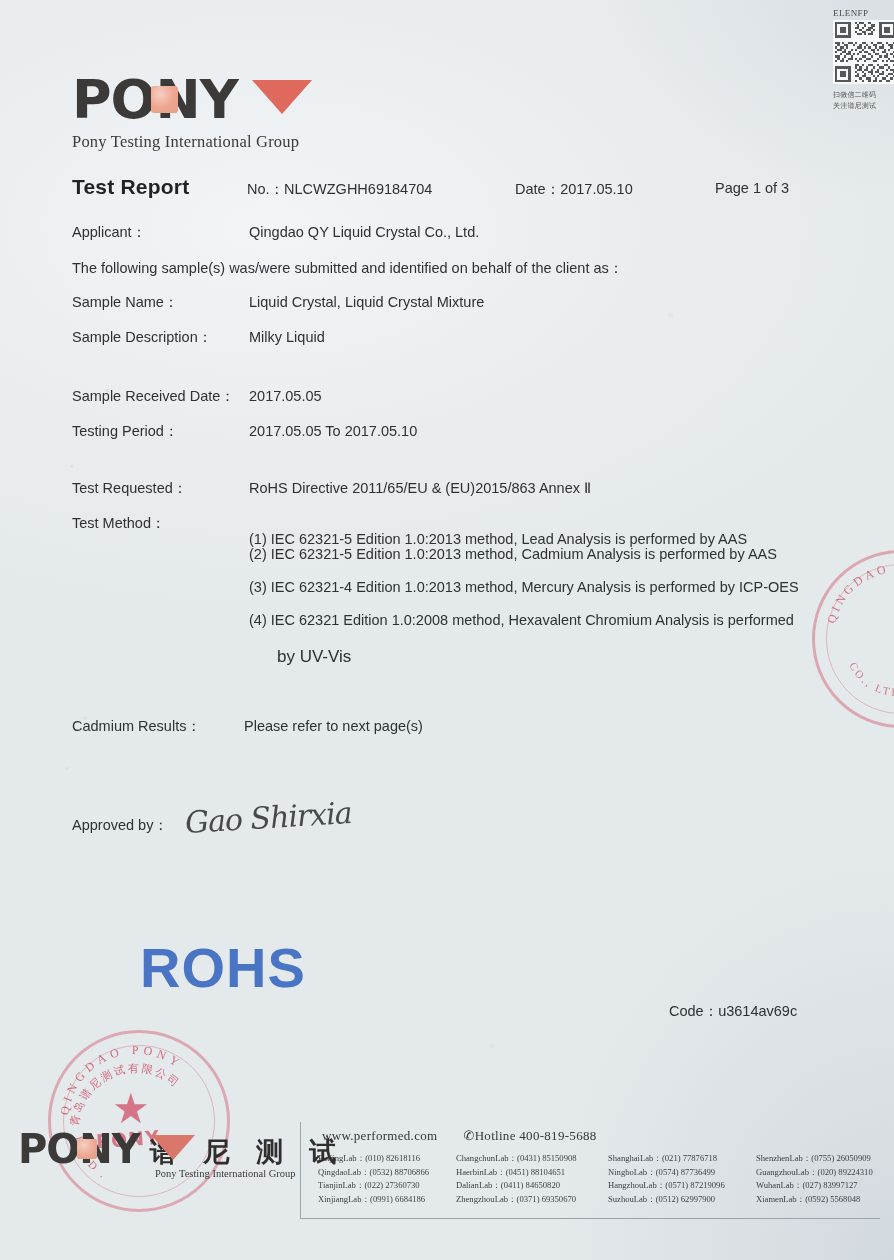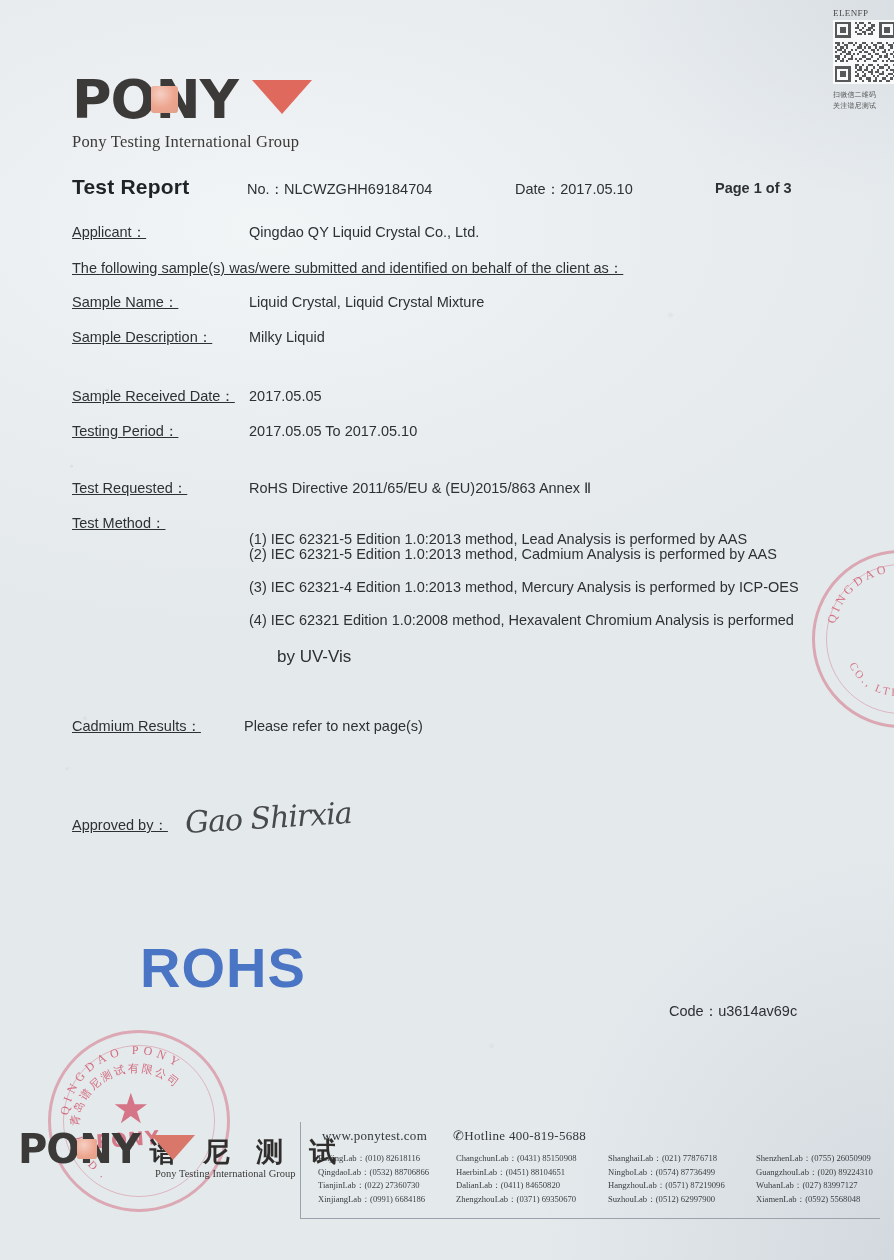--- a/index.html
+++ b/index.html
@@ -144,34 +144,33 @@
   .doc-title {
     position: absolute;
     left: 0; top: -3px;
     font-size: 21px;
     font-weight: bold;
     color: #1f2326;
     letter-spacing: .2px;
   }
   .meta-no   { position: absolute; left: 175px; top: 2px; font-size: 14.5px; }
   .meta-date { position: absolute; left: 443px; top: 2px; font-size: 14.5px; }
-  .meta-page { position: absolute; left: 643px; top: 2px; font-size: 14.5px; font-weight: bold; }
+  .meta-page { position: absolute; left: 643px; top: 2px; font-size: 14.5px; }
 
   .row {
     position: absolute;
     left: 72px;
     width: 790px;
     font-size: 14.5px;
     line-height: 20px;
   }
   .row .lbl {
     position: absolute;
     left: 0; top: 0;
     white-space: nowrap;
-    text-decoration: underline;
   }
   .row .val {
     position: absolute;
     left: 177px; top: 0;
     white-space: nowrap;
   }
   .row.full .lbl { position: static; }
 
   .method-line {
     position: absolute;
@@ -674,21 +673,21 @@
       <span>PONY</span>
     </div>
     <div class="fl-cn">谱 尼 测 试</div>
   </div>
   <div class="footer-sub">Pony Testing International Group</div>
 
   <div class="footer-divider"></div>
   <div class="footer-rule"></div>
 
   <div class="footer-top">
-    <span>www.ponytest.com</span>
+    <span>www.performed.com</span>
     <span>✆Hotline 400-819-5688</span>
   </div>
 
   <div class="footer-grid">
     <span>BeijingLab：(010) 82618116</span>
     <span>ChangchunLab：(0431) 85150908</span>
     <span>ShanghaiLab：(021) 77876718</span>
     <span>ShenzhenLab：(0755) 26050909</span>
 
     <span>QingdaoLab：(0532) 88706866</span>

